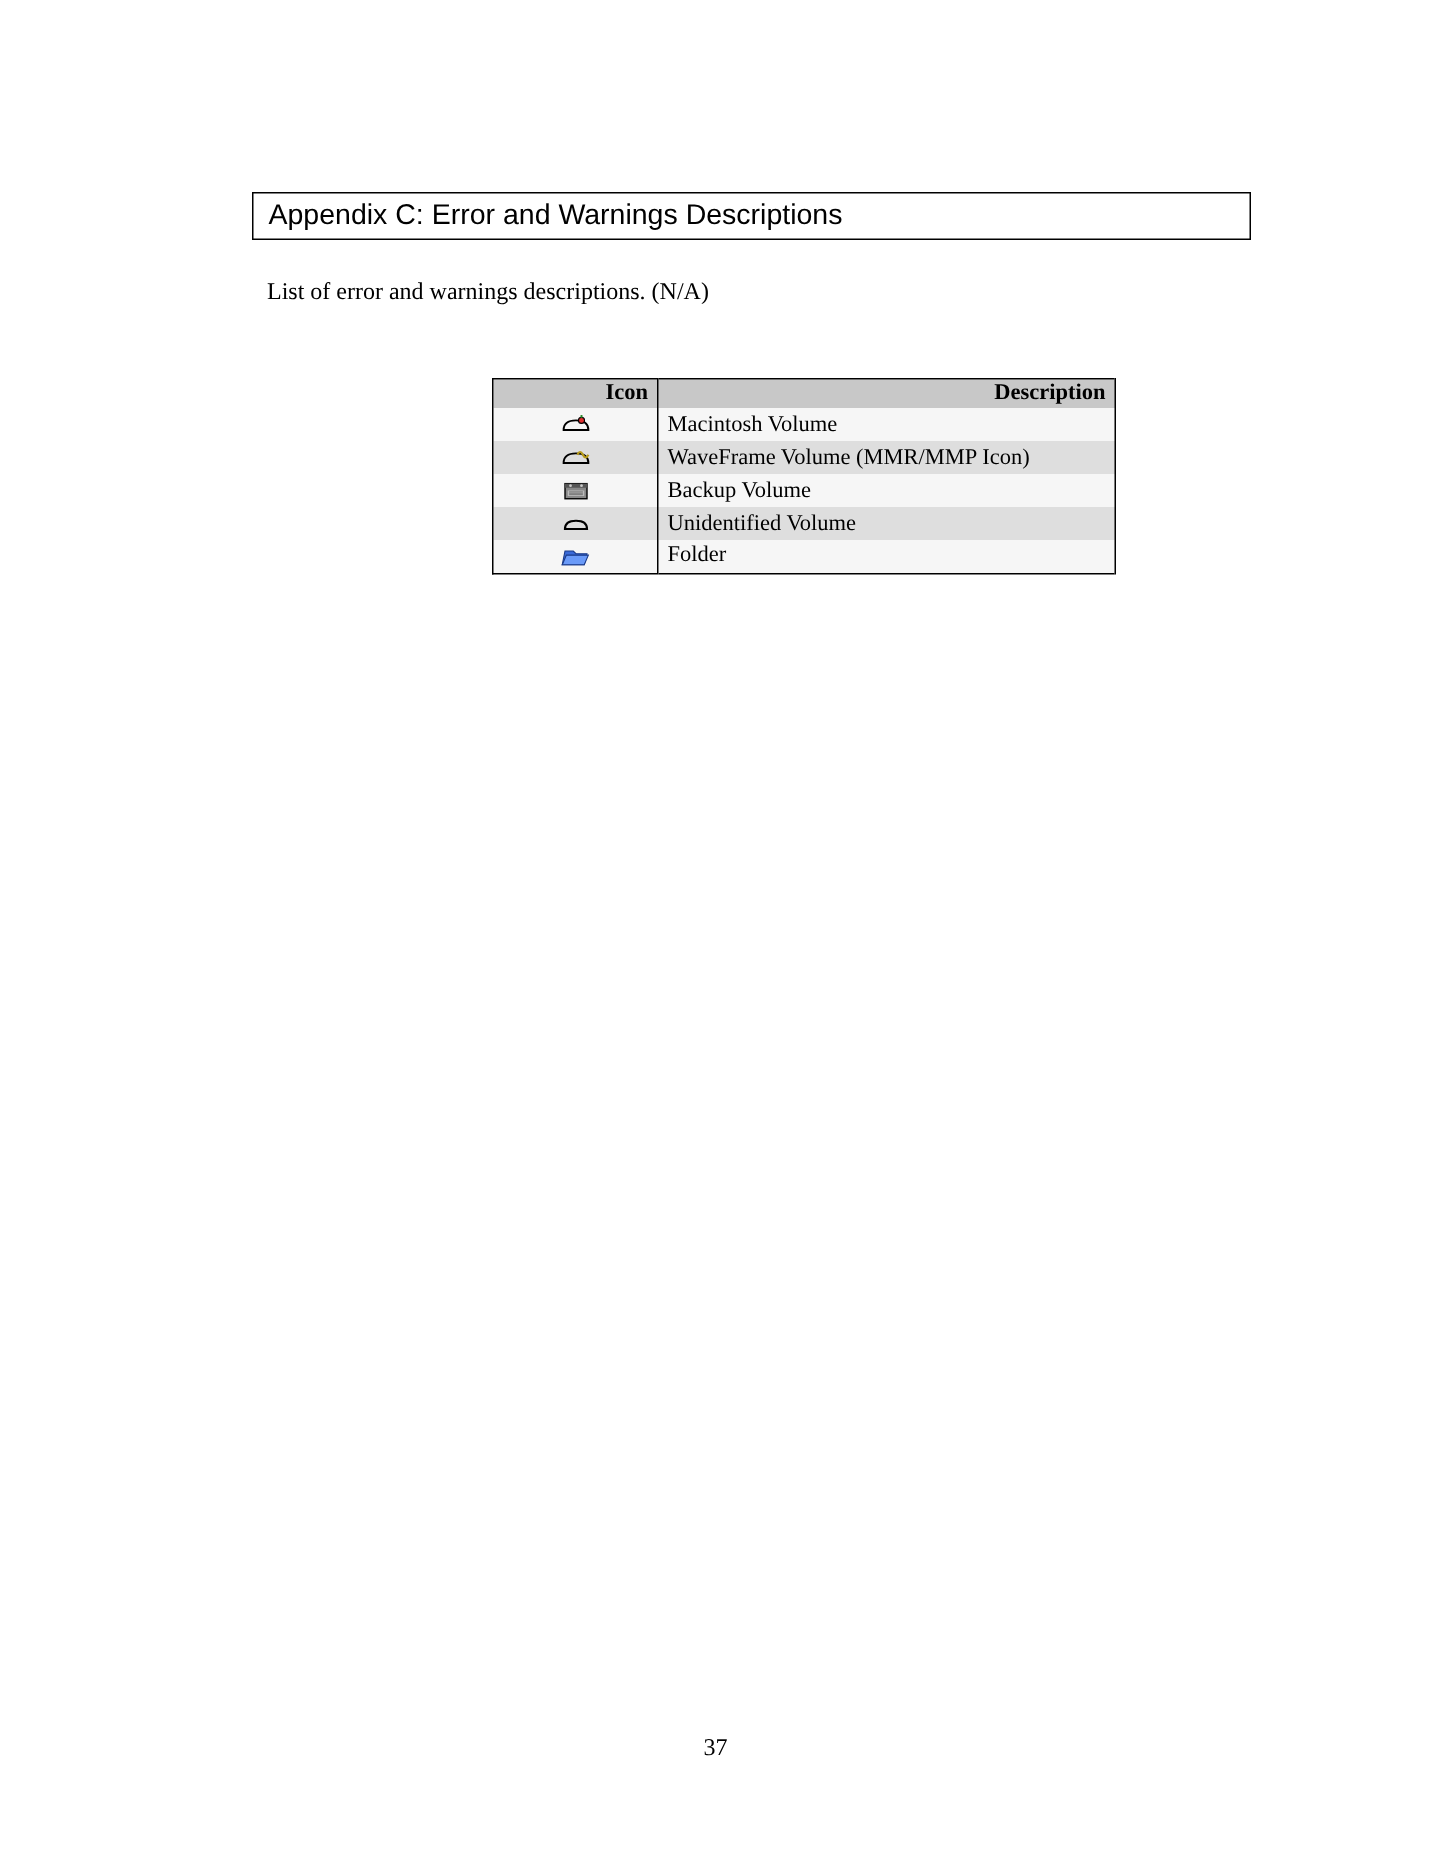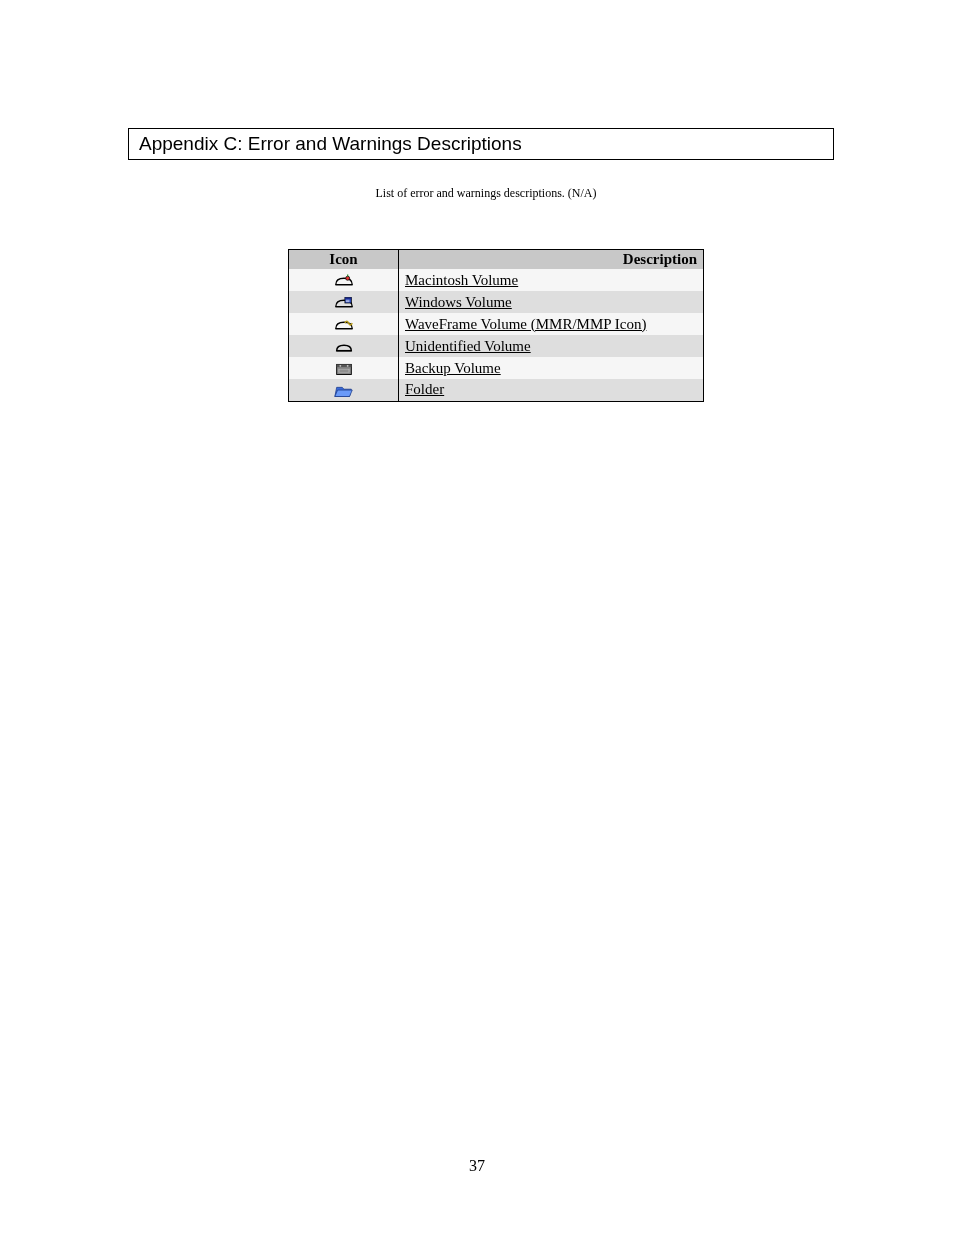--- a/index.html
+++ b/index.html
@@ -7,61 +7,60 @@
       width: 954px;
       height: 1235px;
       background: #fff;
       font-family: "Times New Roman", Times, serif;
       font-size: 16px;
       color: #000;
       position: relative;
     }
     .page {
       padding: 128px 120px 0 128px;
+      margin-left: 40px;
     }
     .section-header {
       border: 1px solid #000;
       padding: 4px 10px;
       font-family: Arial, Helvetica, sans-serif;
       font-size: 19px;
       margin-bottom: 22px;
     }
     #appendix-c-heading { margin-bottom: 26px; }
     .body-text {
-      font-size: 12px;
+      font-size: 16px;
       margin: 0 0 48px 10px;
-      text-align: center;
     }
     .icon-table-wrap {
       margin: 26px 0 0 160px;
     }
     table.icon-table {
       border-collapse: collapse;
       border: 1.2px solid #000;
       width: 416px;
     }
     table.icon-table th {
       background: #c8c8c8;
       font-weight: bold;
       font-size: 15px;
       text-align: right;
       padding: 1px 6px;
       border-right: 1.2px solid #000;
     }
     table.icon-table th:first-child {
-      text-align: center;
+      text-align: right;
       width: 110px;
     }
     table.icon-table td {
       font-size: 15px;
       padding: 1px 6px;
       border-right: 1.2px solid #000;
       vertical-align: middle;
       height: 22px;
-      text-decoration: underline;
     }
     table.icon-table td.icon-cell {
       text-align: center;
       width: 110px;
     }
     table.icon-table tbody tr:nth-child(odd) td { background: #f6f6f6; }
     table.icon-table tbody tr:nth-child(even) td { background: #dedede; }
     .page-number {
       position: absolute;
       bottom: 60px;
@@ -103,65 +102,51 @@
             </span>
           </td>
           <td>Macintosh Volume</td>
         </tr>
         <tr>
           <td class="icon-cell">
             <span>
               <svg class="ticon" viewBox="0 0 24 16">
                 <path d="M3 12 Q3 5 12 5 Q21 5 21 12 Z" fill="none" stroke="#000" stroke-width="1.4"></path>
                 <path d="M3 12 L21 12" stroke="#000" stroke-width="1.4"></path>
-                <rect x="13" y="2" width="7" height="6" fill="#2a4abf" stroke="#000" stroke-width="0.8"></rect>
-                <rect x="13" y="2" width="7" height="2" fill="#1a2a8f"></rect>
-                <path d="M14 5 L18 5 M14 6.5 L18 6.5" stroke="#fff" stroke-width="0.7"></path>
-              </svg>
-            </span>
-          </td>
-          <td>Windows Volume</td>
-        </tr>
-        <tr>
-          <td class="icon-cell">
-            <span>
-              <svg class="ticon" viewBox="0 0 24 16">
-                <path d="M3 12 Q3 5 12 5 Q21 5 21 12 Z" fill="none" stroke="#000" stroke-width="1.4"></path>
-                <path d="M3 12 L21 12" stroke="#000" stroke-width="1.4"></path>
                 <path d="M13 6 Q15 2 17 6 Q19 10 21 6" fill="none" stroke="#b79a1a" stroke-width="1.6"></path>
               </svg>
             </span>
           </td>
           <td>WaveFrame Volume (MMR/MMP Icon)</td>
-        </tr>
-        <tr>
-          <td class="icon-cell">
-            <span>
-              <svg class="ticon" viewBox="0 0 24 16">
-                <path d="M4 12 Q4 6 12 6 Q20 6 20 12 Z" fill="none" stroke="#000" stroke-width="1.6"></path>
-                <path d="M4 12 L20 12" stroke="#000" stroke-width="1.6"></path>
-              </svg>
-            </span>
-          </td>
-          <td>Unidentified Volume</td>
         </tr>
         <tr>
           <td class="icon-cell">
             <span>
               <svg class="ticon" viewBox="0 0 24 16">
                 <rect x="4" y="3" width="16" height="11" fill="#888" stroke="#000" stroke-width="1"></rect>
                 <rect x="4" y="3" width="16" height="3" fill="#555"></rect>
                 <circle cx="8" cy="4.5" r="1" fill="#ccc"></circle>
                 <circle cx="16" cy="4.5" r="1" fill="#ccc"></circle>
                 <rect x="6" y="8" width="12" height="4" fill="#bbb"></rect>
                 <path d="M7 9 L17 9 M7 10 L17 10 M7 11 L17 11" stroke="#666" stroke-width="0.6"></path>
               </svg>
             </span>
           </td>
           <td>Backup Volume</td>
+        </tr>
+        <tr>
+          <td class="icon-cell">
+            <span>
+              <svg class="ticon" viewBox="0 0 24 16">
+                <path d="M4 12 Q4 6 12 6 Q20 6 20 12 Z" fill="none" stroke="#000" stroke-width="1.6"></path>
+                <path d="M4 12 L20 12" stroke="#000" stroke-width="1.6"></path>
+              </svg>
+            </span>
+          </td>
+          <td>Unidentified Volume</td>
         </tr>
         <tr>
           <td class="icon-cell">
             <span>
               <svg class="ticon" viewBox="0 0 24 16">
                 <path d="M4 4 L10 4 L12 6 L20 6 L18 14 L2 14 Z" fill="#3a6ad8" stroke="#1a3a88" stroke-width="0.8"></path>
                 <path d="M2 14 L5 7 L21 7 L18 14 Z" fill="#6a9af8" stroke="#1a3a88" stroke-width="0.8"></path>
               </svg>
             </span>
           </td>

